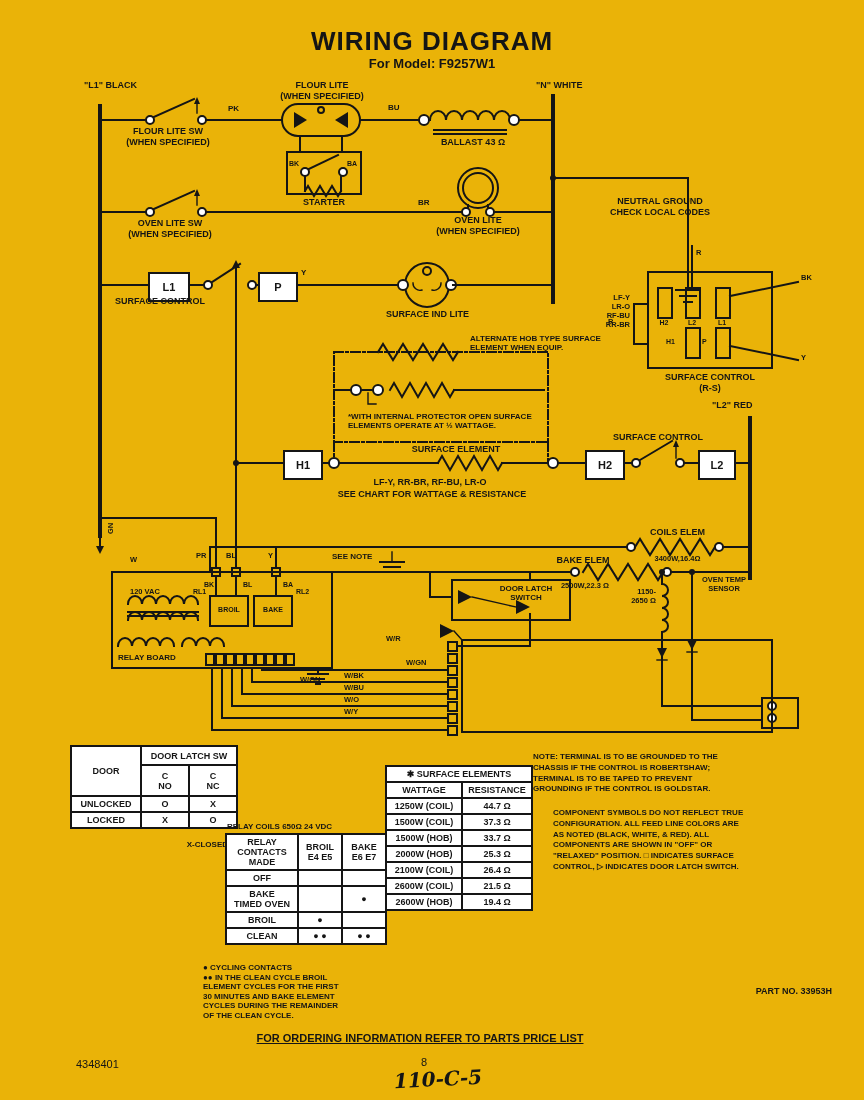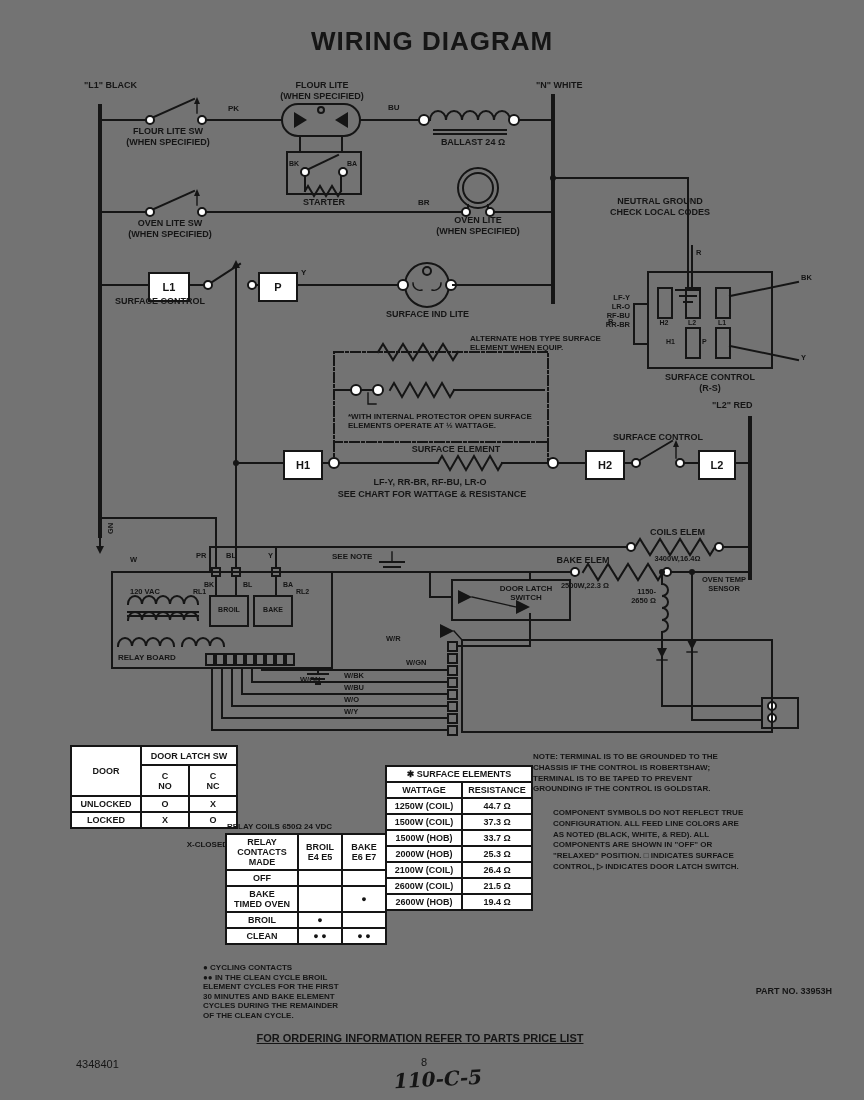--- a/index.html
+++ b/index.html
@@ -1,16 +1,16 @@
 <!DOCTYPE html>
 <html><head>
 <meta charset="utf-8">
 <style>
   html,body{margin:0;padding:0;background:#e8e8e8;}
-  #page{position:relative;width:864px;height:1100px;background:#737373;overflow:hidden;
+  #page{position:relative;width:864px;height:1100px;background:#eab308;overflow:hidden;
         font-family:"Liberation Sans",sans-serif;color:#151515;}
   svg.wires{position:absolute;left:0;top:0;}
   svg.wires *{stroke:#151515;stroke-width:2;fill:none;stroke-linecap:square;}
   svg.wires .bus{stroke-width:4;}
   svg.wires .dot{fill:#fff;}
   svg.wires .fill{fill:#151515;stroke:none;}
   svg.wires .dash{stroke-dasharray:9 3 2 3;}
   svg.wires .thin{stroke-width:1.4;}
   .lbl{position:absolute;font-weight:bold;font-size:9px;line-height:1.18;white-space:pre-line;
        text-align:center;letter-spacing:0;}
@@ -241,32 +241,33 @@
     <rect x="448" y="666" width="9" height="9"></rect>
         <rect x="448" y="678" width="9" height="9"></rect>
     <rect x="448" y="690" width="9" height="9"></rect>
         <rect x="448" y="702" width="9" height="9"></rect>
     <rect x="448" y="714" width="9" height="9"></rect>
         <rect x="448" y="726" width="9" height="9"></rect>
   </g>
 </svg>
 
 <div class="lbl title" style="left:0;top:26px;width:864px">WIRING DIAGRAM</div>
+<div class="lbl subtitle" style="left:0;top:56px;width:864px">For Model: F9257W1</div>
 
 <div class="lbl tl" style="left:84px;top:80px">"L1" BLACK</div>
 <div class="lbl tl" style="left:536px;top:80px">"N" WHITE</div>
 <div class="lbl tl" style="left:712px;top:400px">"L2" RED</div>
 
 <div class="lbl" style="left:108px;top:126px;width:120px">FLOUR LITE SW
 (WHEN SPECIFIED)</div>
 <div class="lbl" style="left:262px;top:80px;width:120px">FLOUR LITE
 (WHEN SPECIFIED)</div>
 <div class="lbl s8" style="left:228px;top:104px">PK</div>
 <div class="lbl s8" style="left:388px;top:103px">BU</div>
-<div class="lbl" style="left:428px;top:137px;width:90px">BALLAST 24 Ω</div>
+<div class="lbl" style="left:428px;top:137px;width:90px">BALLAST 43 Ω</div>
 <div class="lbl" style="left:285px;top:197px;width:78px">STARTER</div>
 <div class="lbl s7" style="left:289px;top:160px">BK</div>
 <div class="lbl s7" style="left:347px;top:160px">BA</div>
 <div class="lbl" style="left:580px;top:196px;width:160px">NEUTRAL GROUND
 CHECK LOCAL CODES</div>
 
 <div class="lbl" style="left:110px;top:218px;width:120px">OVEN LITE SW
 (WHEN SPECIFIED)</div>
 <div class="lbl s8" style="left:418px;top:198px">BR</div>
 <div class="lbl" style="left:428px;top:215px;width:100px">OVEN LITE

